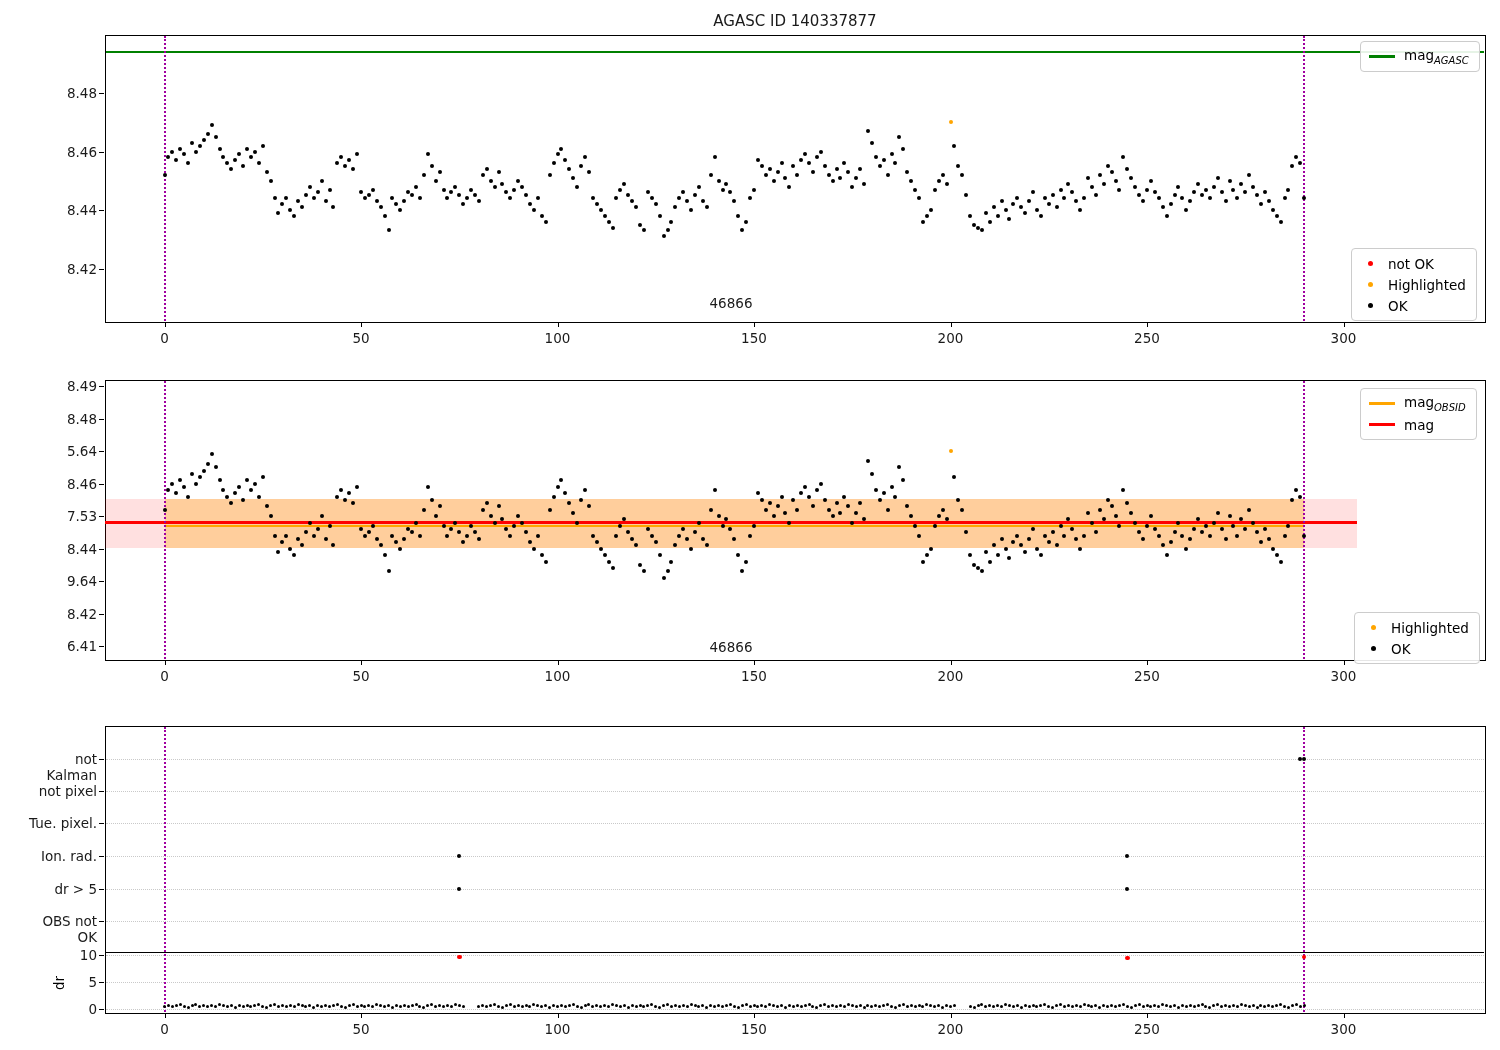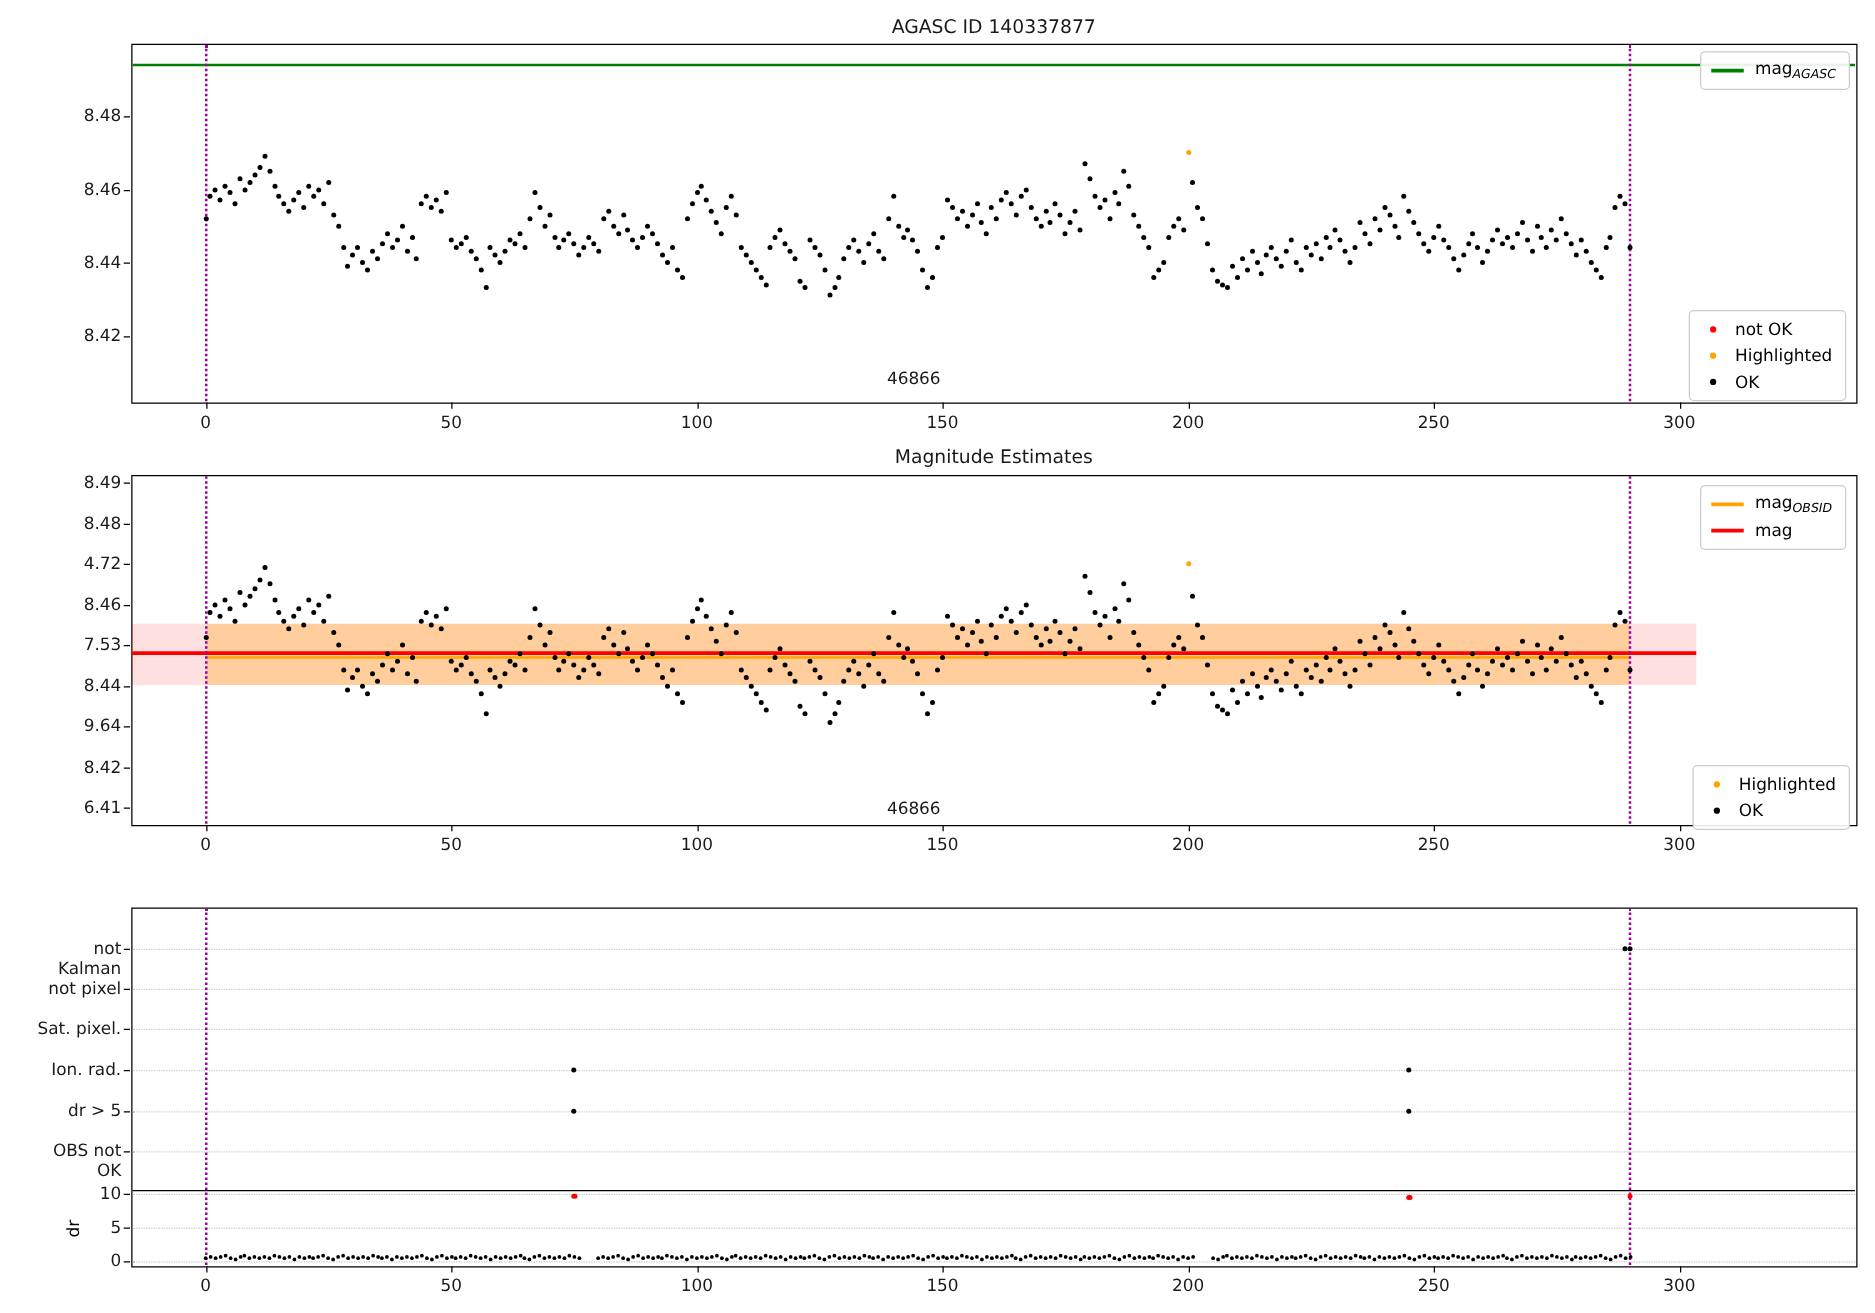--- a/index.html
+++ b/index.html
@@ -21,21 +21,20 @@
   .legend .sample-dot{display:inline-block;width:5px;height:5px;border-radius:50%;margin:0 15px 0 8px;flex:0 0 5px;}
   .legend sub{font-style:italic;font-size:10px;}
   .ylab-rot{position:absolute;font-size:13.5px;transform:rotate(-90deg);transform-origin:center;}
 </style>
 </head>
 <body>
 
 <div class="fig">
 
   <div class="plot-title" style="top:12px;">AGASC ID 140337877</div>
-  <div class="plot-title" style="top:356px;">Magnitude Estimates</div>
 
   <div class="axes" style="left:105px;top:35px;width:1379px;height:286px;"></div>
   <div class="axes" style="left:105px;top:380px;width:1379px;height:279px;"></div>
   <div class="axes" style="left:105px;top:726px;width:1379px;height:286px;"></div>
 
   <div id="overlay" style="position:absolute;left:0;top:0;width:1500px;height:1050px;">
       <div class="hline" style="left: 106px; top: 51.05px; width: 1378px; height: 2px; background: rgb(0, 128, 0); border-top: none;"></div>
       <div class="vline" style="left: 163.5px; top: 36px; height: 285px; width: 0px; background: none; border-left: 2px dotted rgb(160, 0, 160);"></div>
       <div class="vline" style="left: 1303.2px; top: 36px; height: 285px; width: 0px; background: none; border-left: 2px dotted rgb(160, 0, 160);"></div>
       <div class="dot" style="left: 162.5px; top: 172.9px; width: 4px; height: 4px; background: rgb(0, 0, 0);"></div>
@@ -645,21 +644,21 @@
       <div class="dot" style="left: 1282.55px; top: 533.5px; width: 4px; height: 4px; background: rgb(0, 0, 0);"></div>
       <div class="dot" style="left: 1286.48px; top: 523.75px; width: 4px; height: 4px; background: rgb(0, 0, 0);"></div>
       <div class="dot" style="left: 1290.41px; top: 497.75px; width: 4px; height: 4px; background: rgb(0, 0, 0);"></div>
       <div class="dot" style="left: 1294.34px; top: 488px; width: 4px; height: 4px; background: rgb(0, 0, 0);"></div>
       <div class="dot" style="left: 1298.27px; top: 494.5px; width: 4px; height: 4px; background: rgb(0, 0, 0);"></div>
       <div class="dot" style="left: 1302.2px; top: 533.5px; width: 4px; height: 4px; background: rgb(0, 0, 0);"></div>
       <div class="tick-label y" style="left: 27px; top: 378px;">8.49</div>
       <div class="tickmark" style="left: 99px; top: 386px; width: 5px; height: 1px;"></div>
       <div class="tick-label y" style="left: 27px; top: 410.5px;">8.48</div>
       <div class="tickmark" style="left: 99px; top: 418.5px; width: 5px; height: 1px;"></div>
-      <div class="tick-label y" style="left: 27px; top: 443px;">4.72</div>
+      <div class="tick-label y" style="left: 27px; top: 443px;">5.64</div>
       <div class="tickmark" style="left: 99px; top: 451px; width: 5px; height: 1px;"></div>
       <div class="tick-label y" style="left: 27px; top: 475.5px;">8.46</div>
       <div class="tickmark" style="left: 99px; top: 483.5px; width: 5px; height: 1px;"></div>
       <div class="tick-label y" style="left: 27px; top: 508px;">7.53</div>
       <div class="tickmark" style="left: 99px; top: 516px; width: 5px; height: 1px;"></div>
       <div class="tick-label y" style="left: 27px; top: 540.5px;">8.44</div>
       <div class="tickmark" style="left: 99px; top: 548.5px; width: 5px; height: 1px;"></div>
       <div class="tick-label y" style="left: 27px; top: 573px;">9.64</div>
       <div class="tickmark" style="left: 99px; top: 581px; width: 5px; height: 1px;"></div>
       <div class="tick-label y" style="left: 27px; top: 605.5px;">8.42</div>
@@ -983,21 +982,21 @@
       <div class="dot" style="left: 1125.35px; top: 887px; width: 4px; height: 4px; background: rgb(0, 0, 0);"></div>
       <div class="dot" style="left: 1298.27px; top: 757px; width: 4px; height: 4px; background: rgb(0, 0, 0);"></div>
       <div class="dot" style="left: 1302.2px; top: 757px; width: 4px; height: 4px; background: rgb(0, 0, 0);"></div>
       <div class="dot" style="left: 457px; top: 954.91px; width: 4.5px; height: 4.5px; background: rgb(255, 0, 0);"></div>
       <div class="dot" style="left: 1125.1px; top: 955.99px; width: 4.5px; height: 4.5px; background: rgb(255, 0, 0);"></div>
       <div class="dot" style="left: 1301.95px; top: 954.91px; width: 4.5px; height: 4.5px; background: rgb(255, 0, 0);"></div>
       <div class="tick-label y" style="left: 27px; top: 751px;">not Kalman</div>
       <div class="tickmark" style="left: 99px; top: 759px; width: 5px; height: 1px;"></div>
       <div class="tick-label y" style="left: 27px; top: 783px;">not pixel</div>
       <div class="tickmark" style="left: 99px; top: 791px; width: 5px; height: 1px;"></div>
-      <div class="tick-label y" style="left: 27px; top: 815px;">Sat. pixel.</div>
+      <div class="tick-label y" style="left: 27px; top: 815px;">Tue. pixel.</div>
       <div class="tickmark" style="left: 99px; top: 823px; width: 5px; height: 1px;"></div>
       <div class="tick-label y" style="left: 27px; top: 848px;">Ion. rad.</div>
       <div class="tickmark" style="left: 99px; top: 856px; width: 5px; height: 1px;"></div>
       <div class="tick-label y" style="left: 27px; top: 881px;">dr &gt; 5</div>
       <div class="tickmark" style="left: 99px; top: 889px; width: 5px; height: 1px;"></div>
       <div class="tick-label y" style="left: 27px; top: 913px;">OBS not OK</div>
       <div class="tickmark" style="left: 99px; top: 921px; width: 5px; height: 1px;"></div>
       <div class="tick-label y" style="left: 27px; top: 947px;">10</div>
       <div class="tickmark" style="left: 99px; top: 955px; width: 5px; height: 1px;"></div>
       <div class="tick-label y" style="left: 27px; top: 974px;">5</div>

